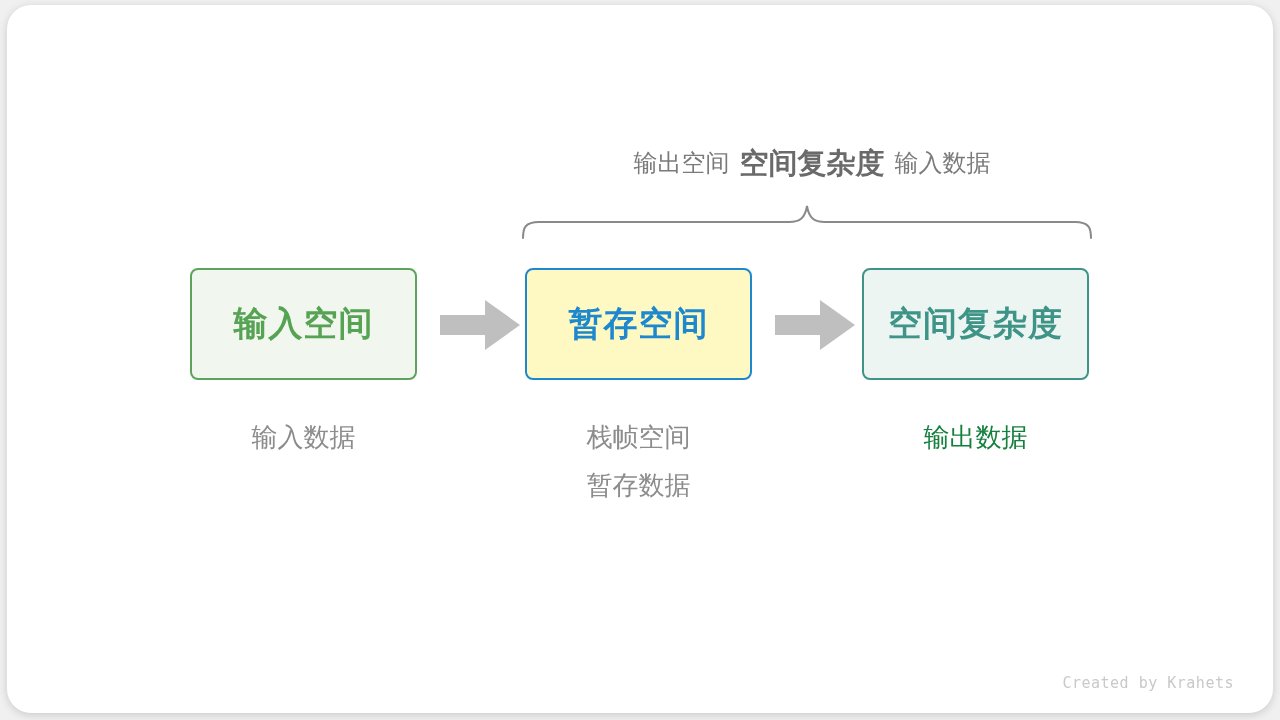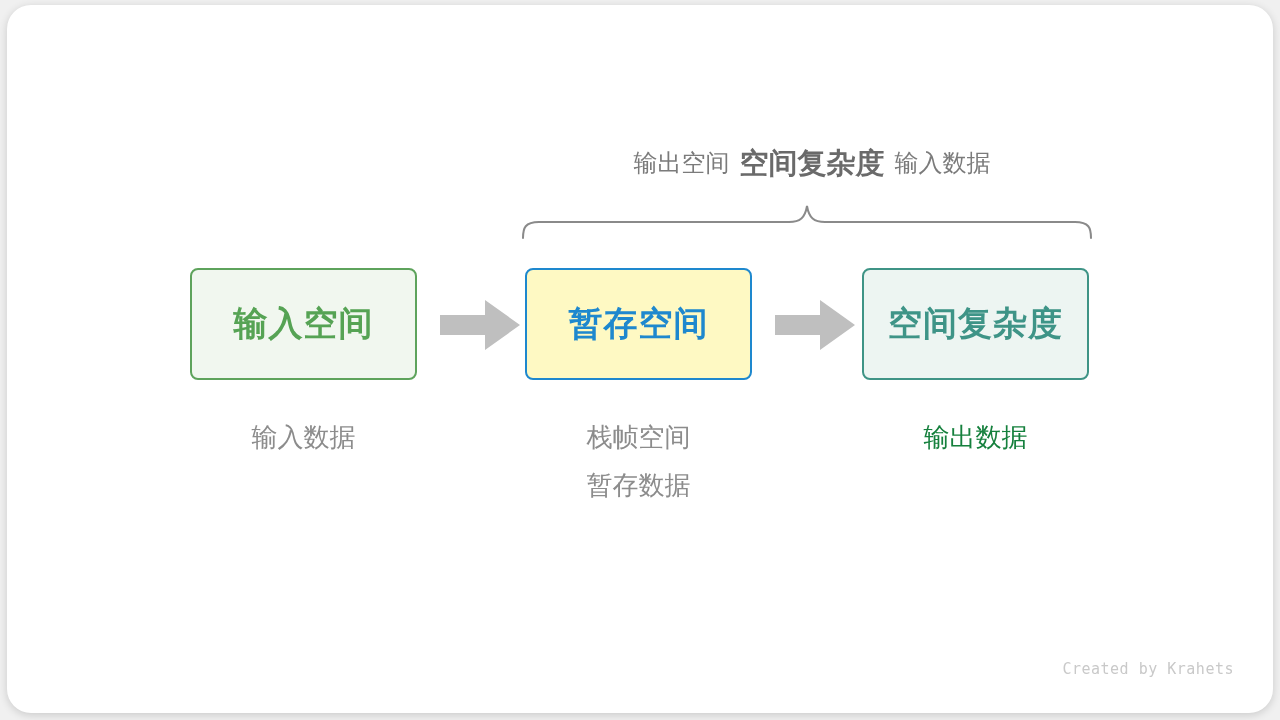--- a/index.html
+++ b/index.html
@@ -68,21 +68,21 @@
     text-align: center;
     font-size: 26px;
     line-height: 48px;
     color: #8c8c8c;
   }
   .anno-1 { left: 190px; }
   .anno-2 { left: 525px; }
   .anno-3 { left: 862px; }
   .footer-credit {
     position: absolute;
-    top: 660px;
+    top: 674px;
     right: 46px;
     font-family: "DejaVu Sans Mono", monospace;
     font-size: 15px;
     letter-spacing: 0.5px;
     color: #c9c9c9;
   }
 </style>
 </head>
 <body>
 

